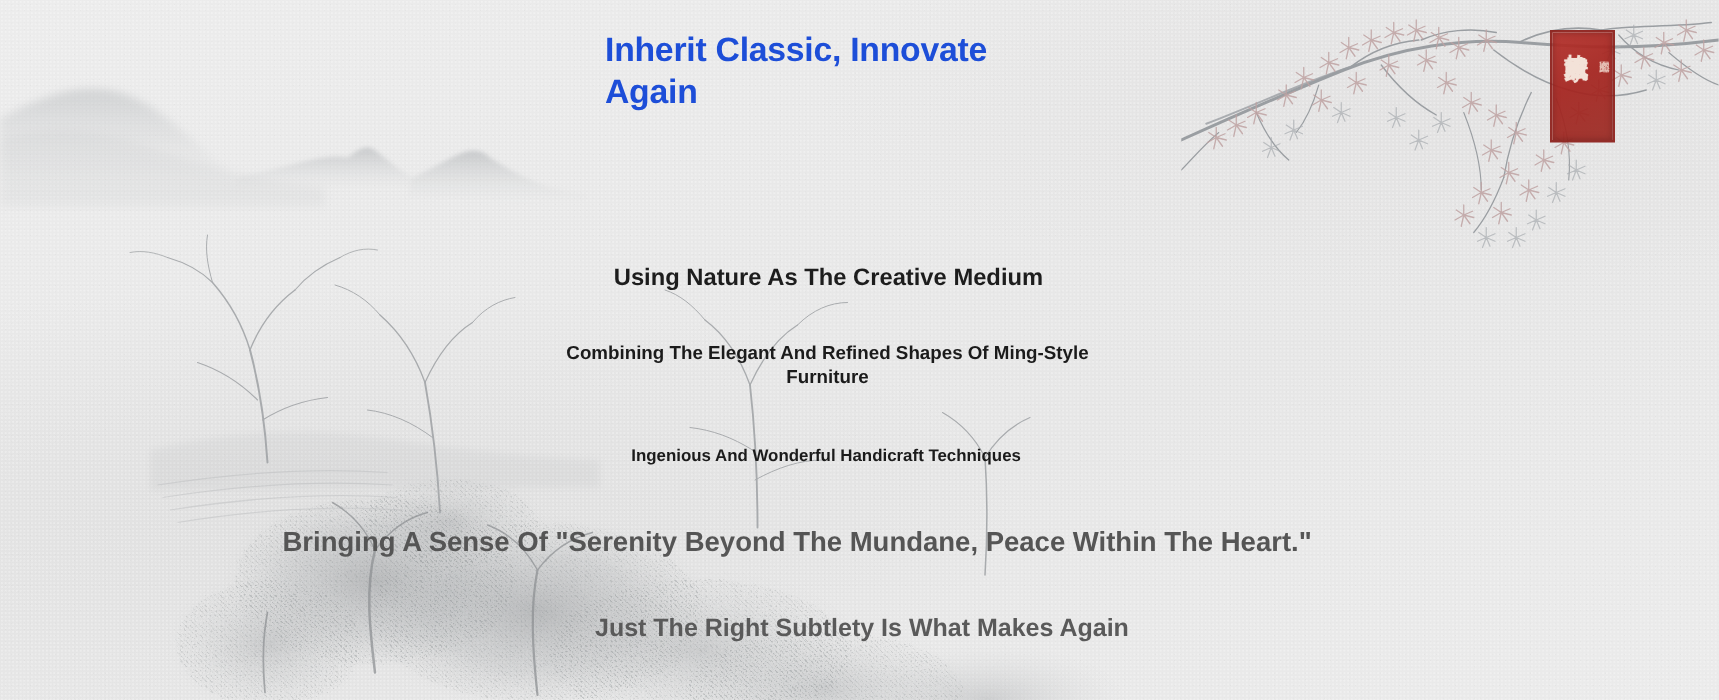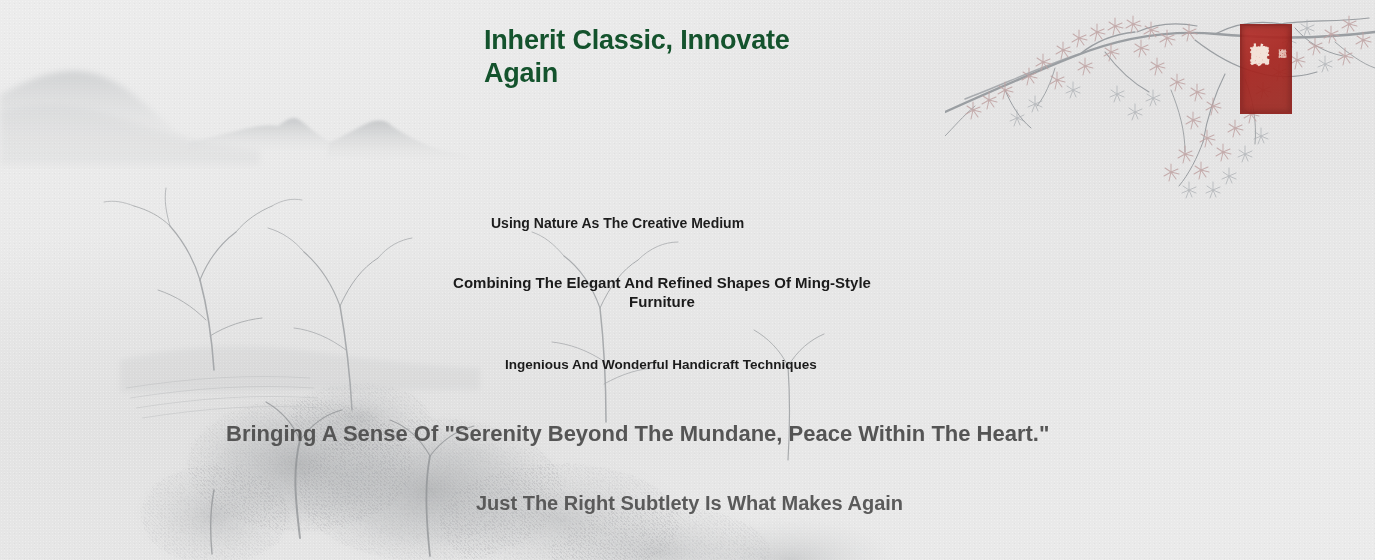--- a/index.html
+++ b/index.html
@@ -49,23 +49,23 @@
   }
   .seal-side{
     position:absolute;right:4px;top:18px;width:12px;height:46px;
     color:#eccfc4;font-size:8.5px;line-height:11px;
     writing-mode:vertical-rl;text-orientation:upright;
     font-family:"DejaVu Sans",sans-serif;opacity:.92;
   }
 
   
   .txt{position:absolute;white-space:pre-line;}
-  #h1{left:484px;top:24px;font-size:27px;line-height:33px;font-weight:bold;color:#14532d;letter-spacing:-.2px;width:360px;}
+  #h1{left:484px;top:24px;font-size:27px;line-height:33px;font-weight:bold;color:#1d4ed8;letter-spacing:-.2px;width:360px;}
   #h2{left:484px;top:108px;font-size:25px;line-height:33px;font-weight:bold;color:#141414;letter-spacing:-.2px;width:360px;}
-  #s1{left:491px;top:210px;font-size:14px;line-height:26px;font-weight:600;color:#1d1d1d;}
+  #s1{left:491px;top:210px;font-size:19px;line-height:26px;font-weight:600;color:#1d1d1d;}
   #s2{left:447px;top:273px;font-size:15px;line-height:19px;font-weight:bold;color:#1b1b1b;width:430px;text-align:center;}
   #s3{left:505px;top:356px;font-size:13.5px;line-height:17.5px;font-weight:bold;color:#1b1b1b;width:330px;}
   #q1{left:226px;top:420px;font-size:22px;line-height:28px;font-weight:600;color:#555555;}
   #q2{left:476px;top:490px;font-size:20px;line-height:26px;font-weight:600;color:#5a5a5a;}
 </style>
 </head>
 <body>
 
 <div id="stage">
 

